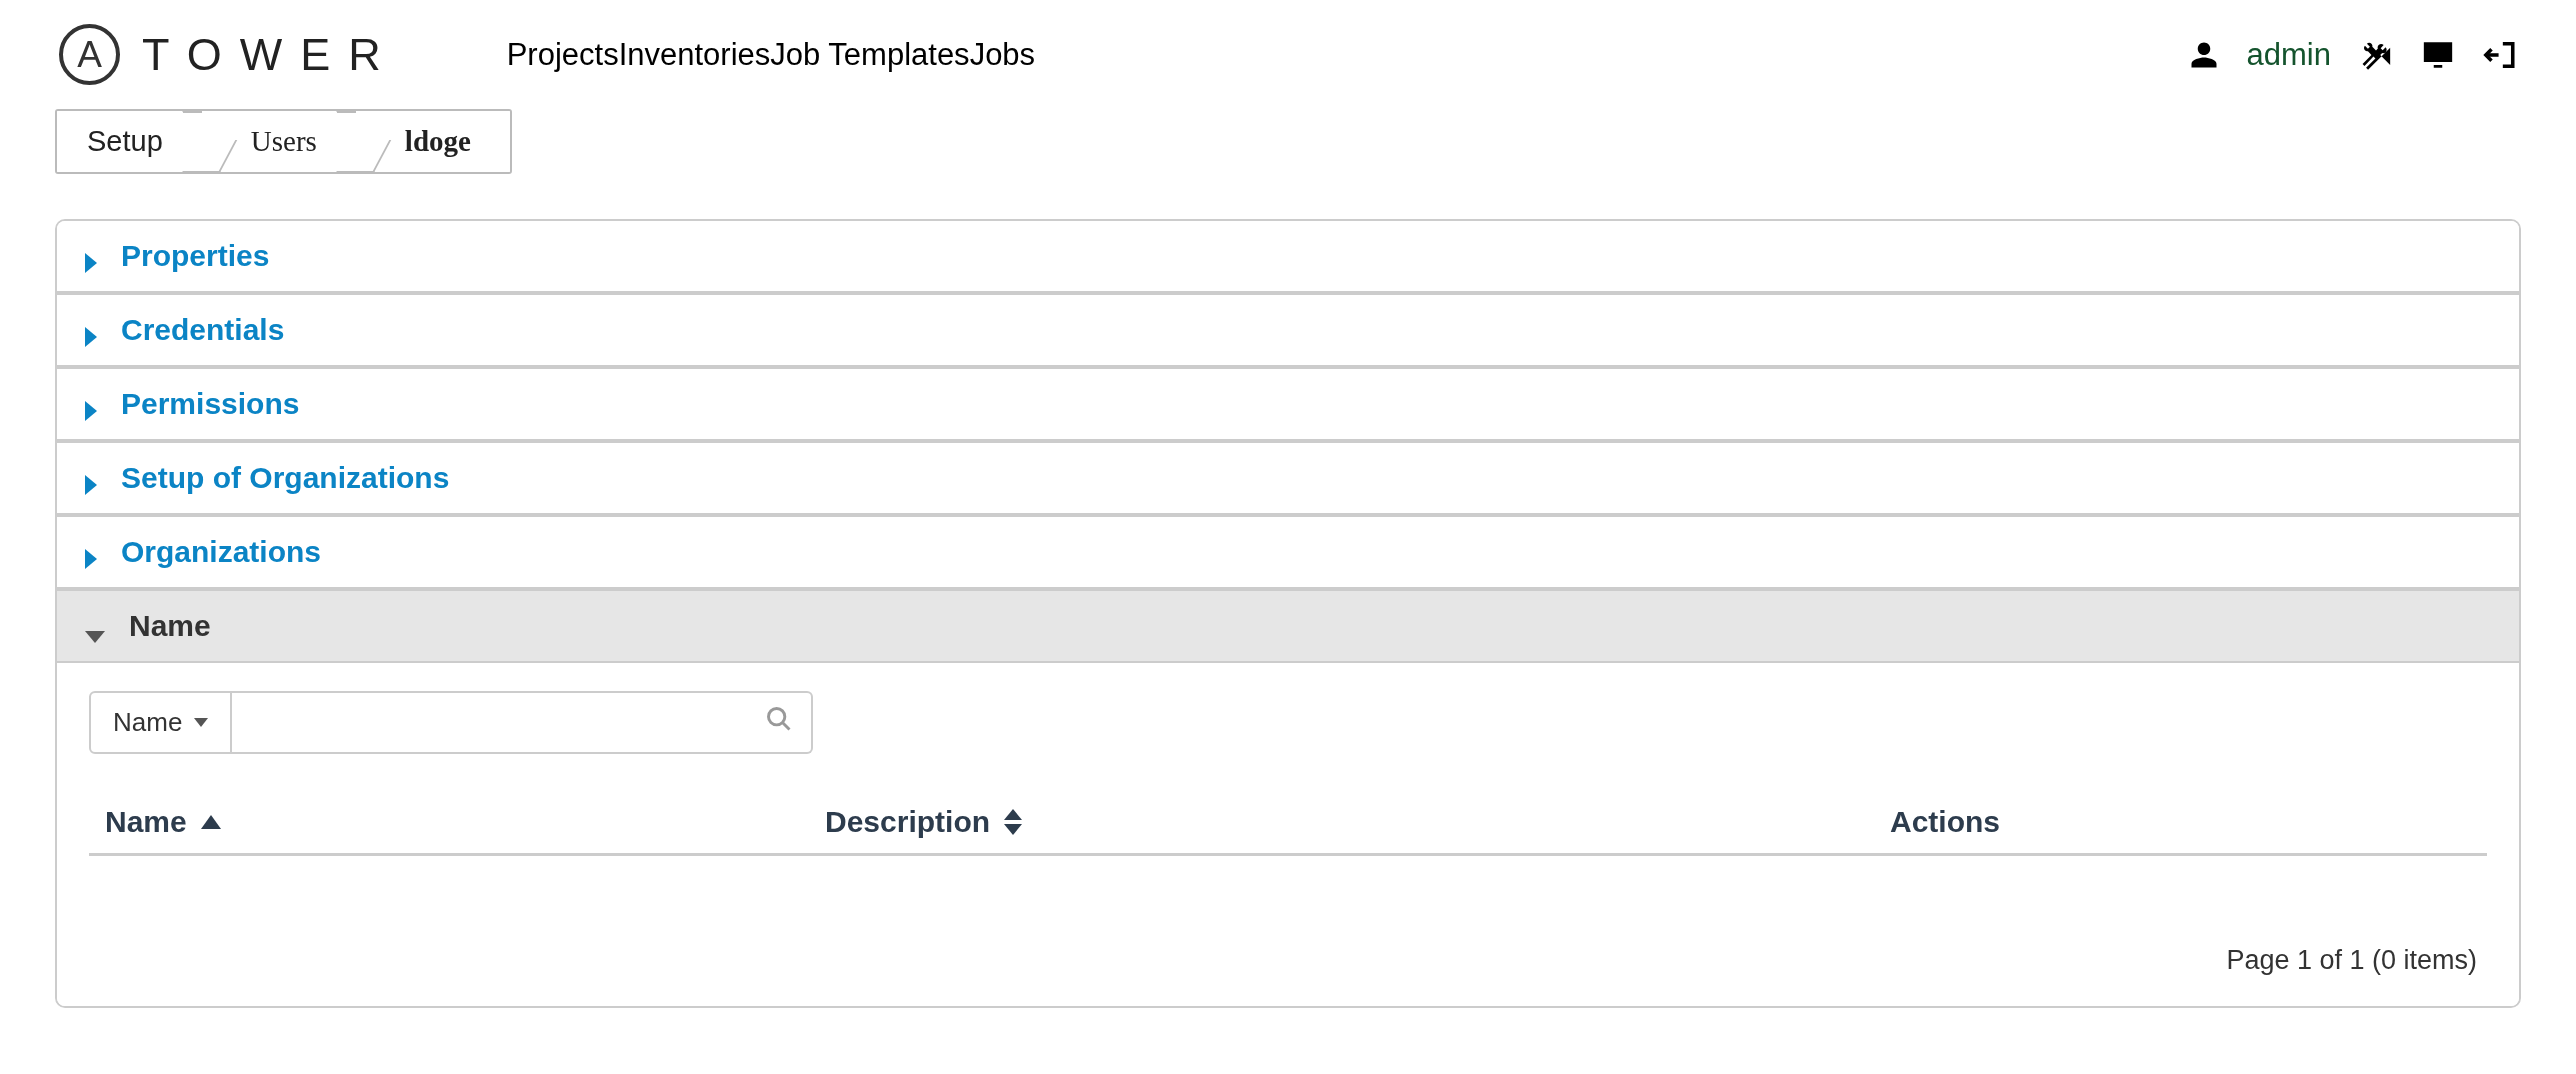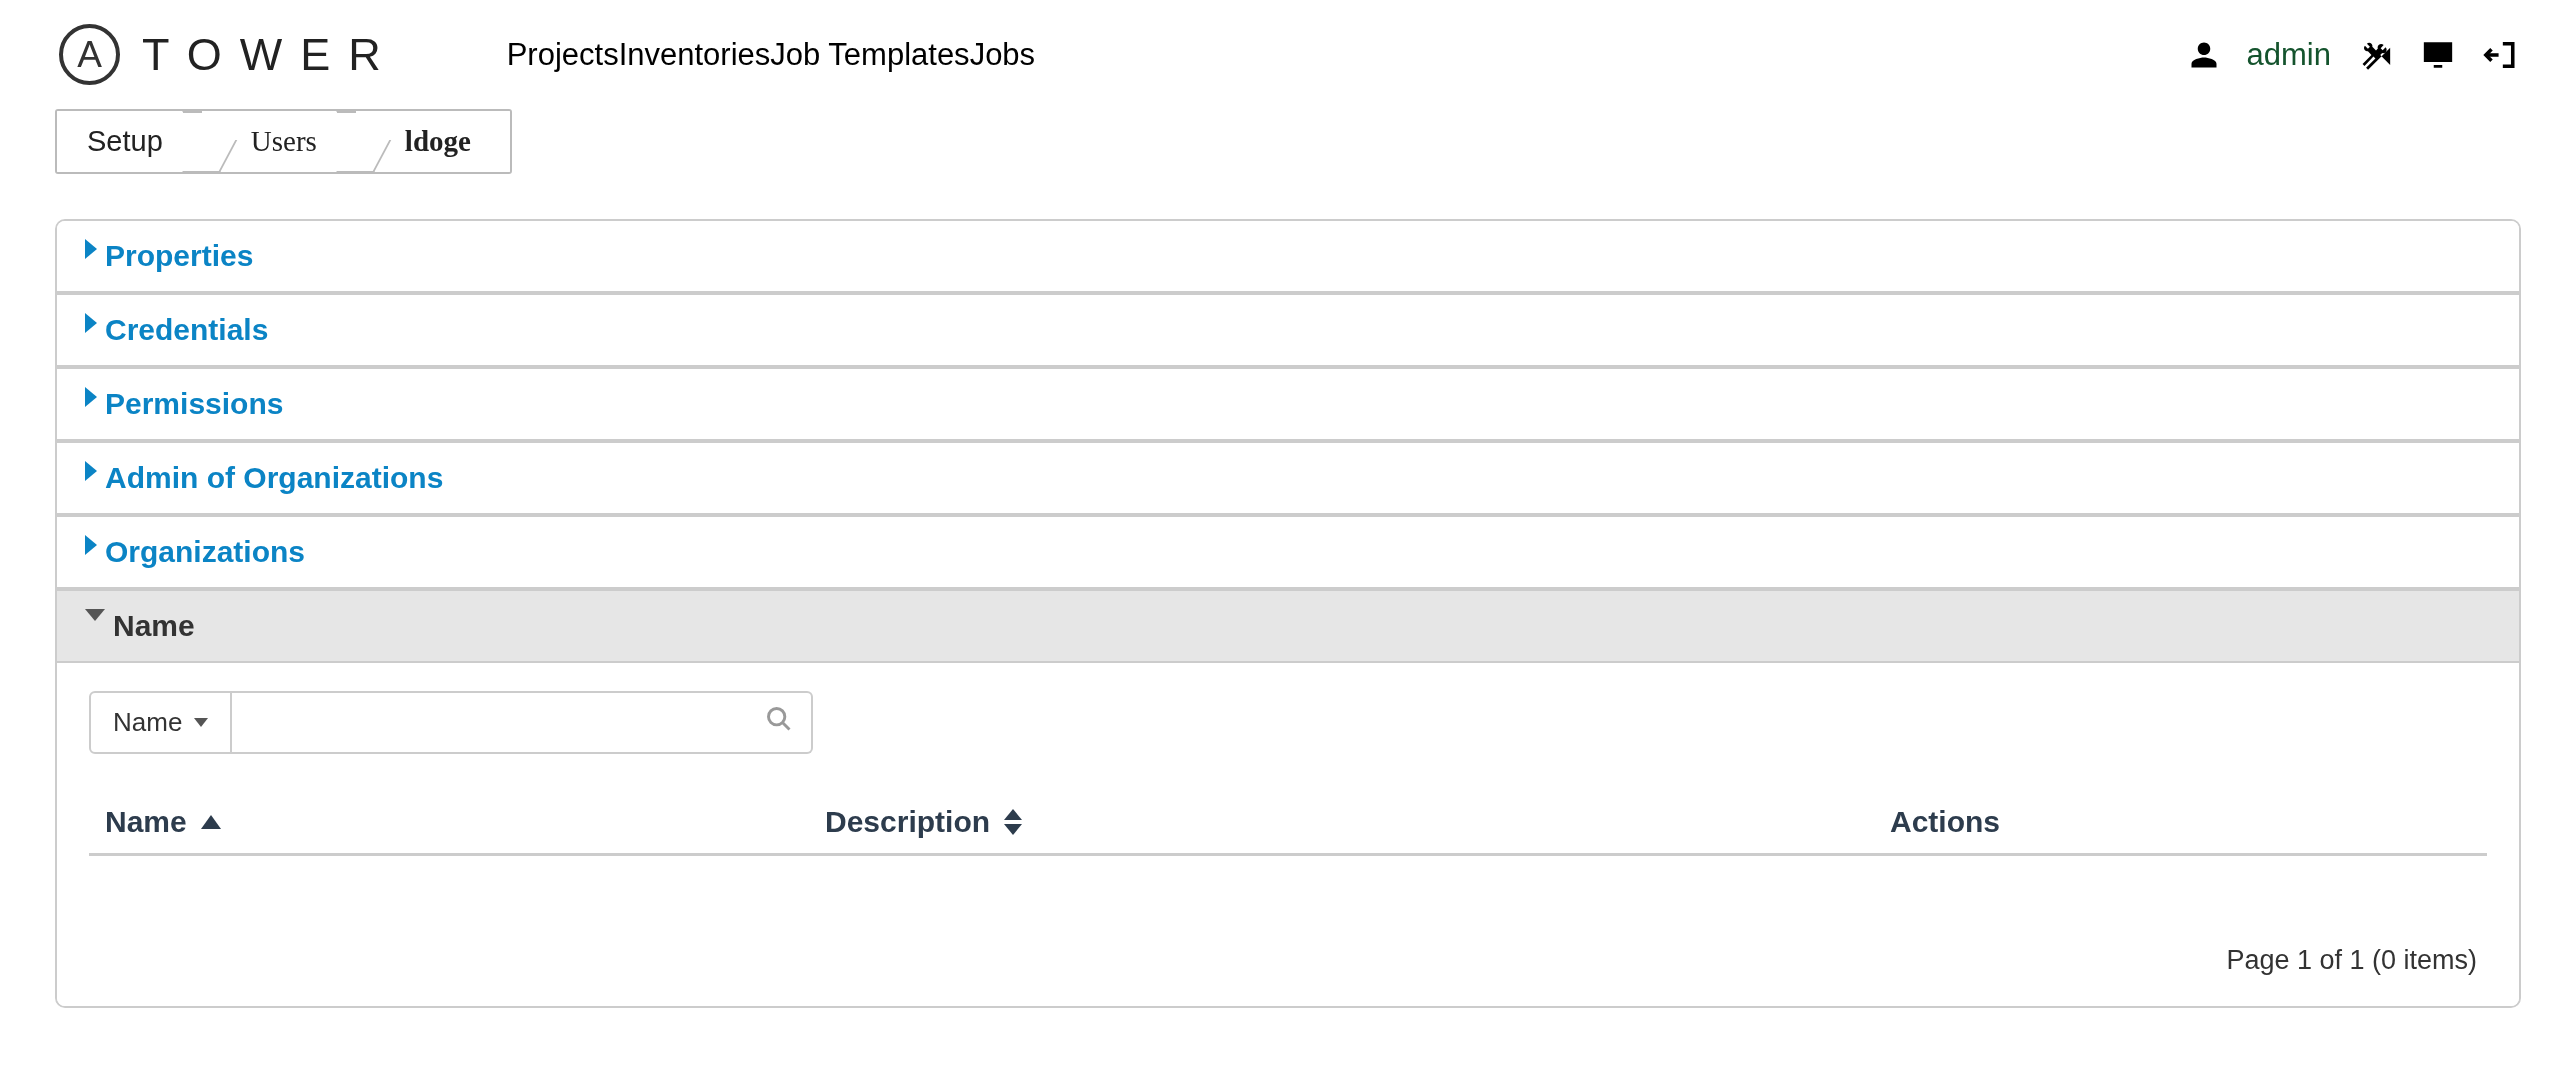--- a/index.html
+++ b/index.html
@@ -106,22 +106,22 @@
   .crumb-current { font-weight: 700; }
 
   .panels {
     margin: 45px 55px 0 55px;
     border: 2px solid #ccc;
     border-radius: 10px;
     overflow: hidden;
   }
   .accordion-header {
     display: flex;
-    align-items: flex-start;
-    gap: 8px;
+    align-items: flex-end;
+    gap: 24px;
     padding: 18px 28px;
     border-top: 2px solid #ccc;
     border-bottom: 2px solid #ccc;
     background: #fff;
     cursor: pointer;
   }
   .accordion-header:first-child { border-top: none; }
   .acc-title {
     font-size: 30px;
     font-weight: 700;
@@ -297,21 +297,21 @@
     <span class="acc-title">Credentials</span>
   </div>
 
   <div class="accordion-header">
     <span class="caret-right"></span>
     <span class="acc-title">Permissions</span>
   </div>
 
   <div class="accordion-header">
     <span class="caret-right"></span>
-    <span class="acc-title">Admin of Organizations</span>
+    <span class="acc-title">Setup of Organizations</span>
   </div>
 
   <div class="accordion-header">
     <span class="caret-right"></span>
     <span class="acc-title">Organizations</span>
   </div>
 
   <div class="accordion-header expanded">
     <span class="caret-down"></span>
     <span class="acc-title">Name</span>

